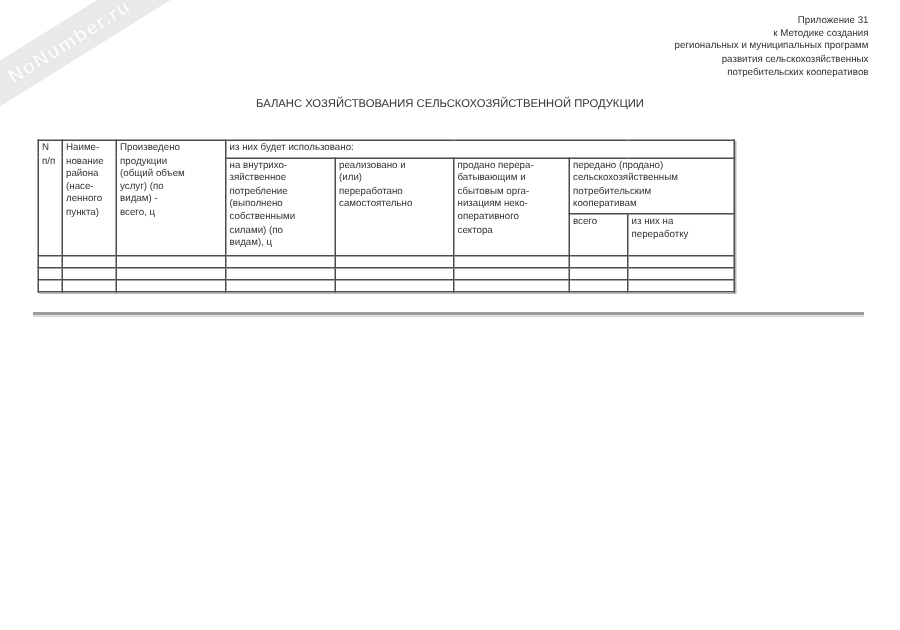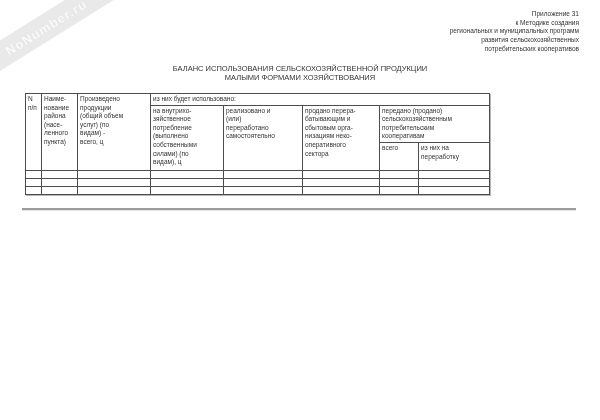--- a/index.html
+++ b/index.html
@@ -105,22 +105,21 @@
 
 <div class="note">
   <div>Приложение 31</div>
   <div>к Методике создания</div>
   <div>региональных и муниципальных программ</div>
   <div>развития сельскохозяйственных</div>
   <div>потребительских кооперативов</div>
 </div>
 
 <div class="title">
-  <div>БАЛАНС ИСПОЛЬЗОВАНИЯ СЕЛЬСКОХОЗЯЙСТВЕННОЙ ПРОДУКЦИИ</div>
-  <div>МАЛЫМИ ФОРМАМИ ХОЗЯЙСТВОВАНИЯ</div>
+  <div>БАЛАНС ХОЗЯЙСТВОВАНИЯ СЕЛЬСКОХОЗЯЙСТВЕННОЙ ПРОДУКЦИИ</div>
 </div>
 
 <table class="balance">
   <colgroup>
     <col style="width:16px">
     <col style="width:36px">
     <col style="width:73px">
     <col style="width:73px">
     <col style="width:79px">
     <col style="width:77px">

